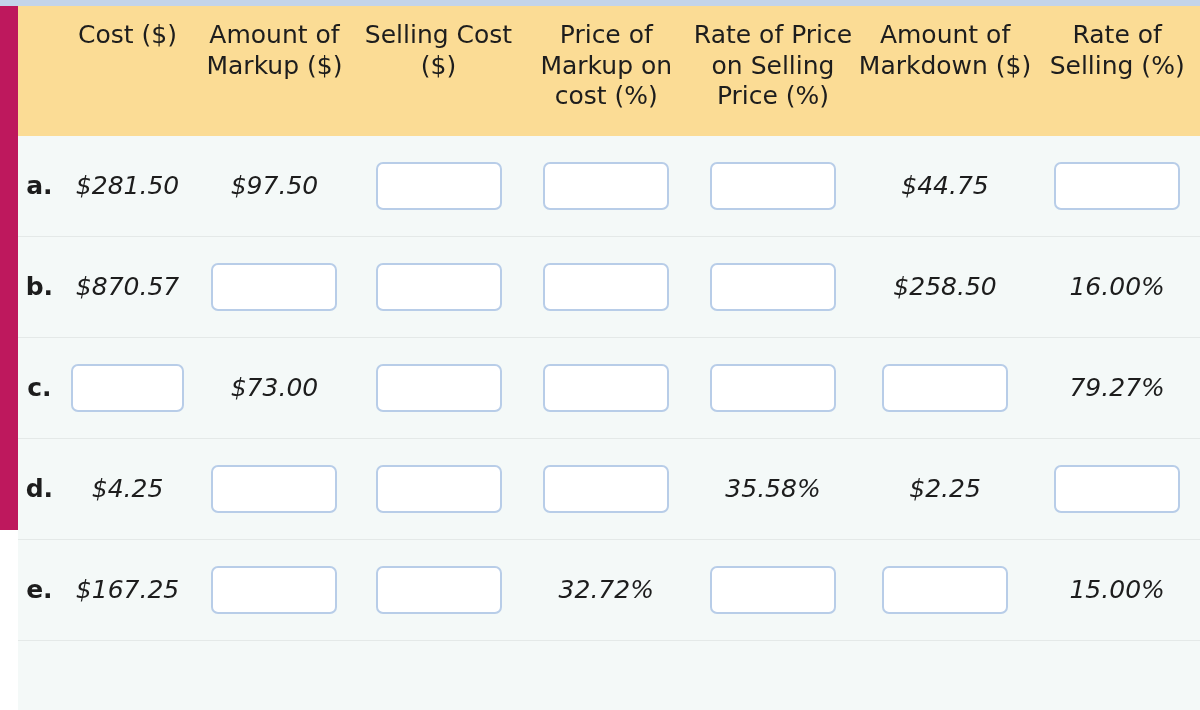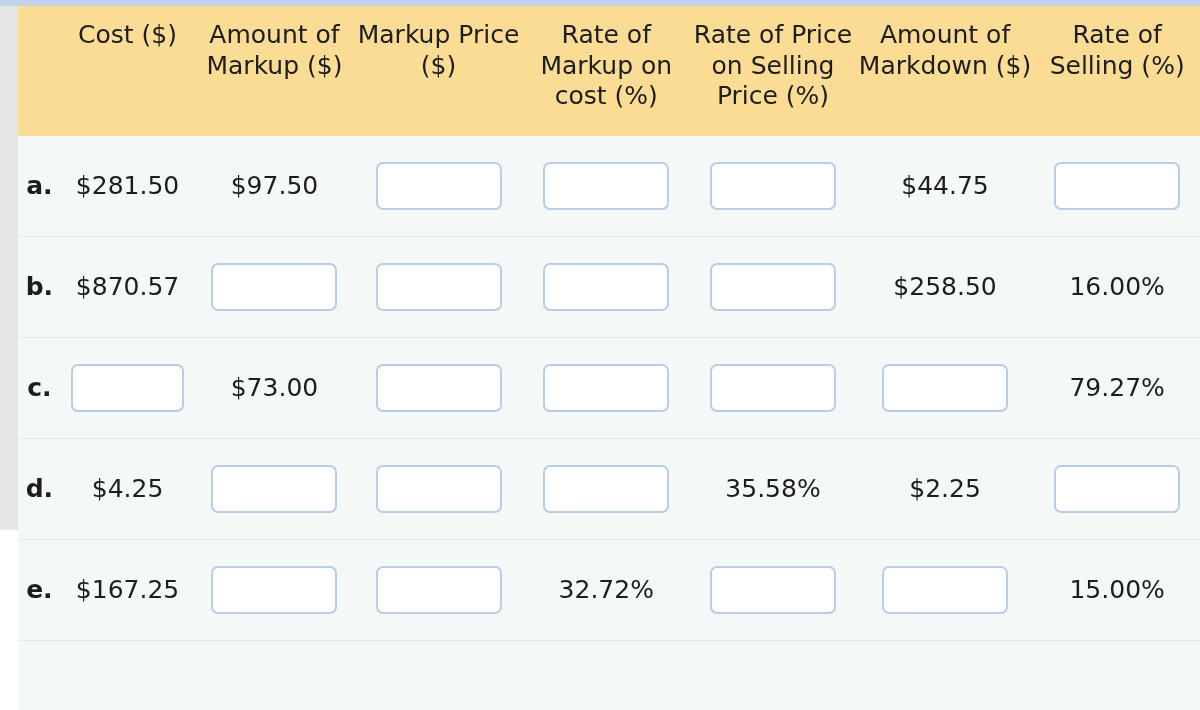--- a/index.html
+++ b/index.html
@@ -10,21 +10,21 @@
     height: 710px;
     background: #ffffff;
     font-family: "DejaVu Sans", "Liberation Sans", sans-serif;
     overflow: hidden;
   }
 
   #page {
     position: relative;
     width: 1200px;
     height: 530px;
-    background: #e5e5e5;
+    background: #be185d;
   }
 
   
   #top-rule {
     position: absolute;
     left: 0;
     top: 0;
     width: 1200px;
     height: 6px;
     background: #c3d4ea;
@@ -109,20 +109,21 @@
     font-family: "DejaVu Sans", "Liberation Sans", sans-serif;
     font-size: 23px;
     color: #1d1d1d;
     text-align: center;
   }
   .answer-box.narrow { width: 113px; }
 
   .value-text {
     display: inline-block;
     white-space: nowrap;
+    font-style: italic;
   }
 </style>
 </head>
 <body>
 
 <div id="page">
 
   <div id="top-rule"></div>
 
   <div id="table-wrap">
@@ -135,22 +136,22 @@
         <col class="c-ratecost">
         <col class="c-ratesell">
         <col class="c-mdamt">
         <col class="c-mdrate">
       </colgroup>
       <thead>
         <tr id="header-row">
             <th class="col-label"></th>
             <th class="">Cost ($)</th>
             <th class="">Amount of Markup ($)</th>
-            <th class="">Markup Price ($)</th>
-            <th class="">Rate of Markup on cost (%)</th>
+            <th class="">Selling Cost ($)</th>
+            <th class="">Price of Markup on cost (%)</th>
             <th class="">Rate of Price on Selling Price (%)</th>
             <th class="">Amount of Markdown ($)</th>
             <th class="">Rate of Selling (%)</th>
           </tr>
       </thead>
       <tbody id="table-body">
           <tr>
             <td class="row-label">a.</td>
             <td><span class="value-text">$281.50</span></td>
             <td><span class="value-text">$97.50</span></td>

